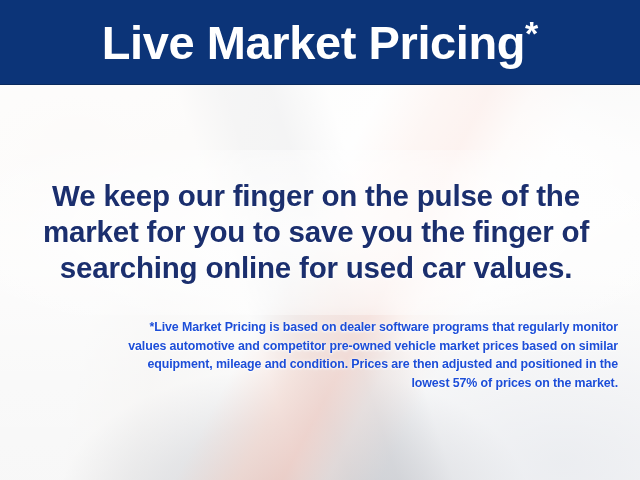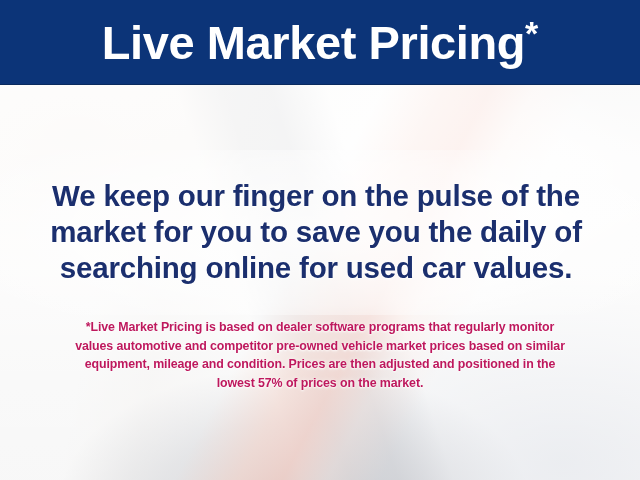--- a/index.html
+++ b/index.html
@@ -152,22 +152,22 @@
 
   
   .disclaimer {
     position: absolute;
     left: 0;
     right: 0;
     top: 318px;
     z-index: 2;
     margin: 0;
     padding: 0 22px;
-    text-align: center;
-    color: #be185d;
+    text-align: right;
+    color: #1d4ed8;
     font-family: "Liberation Sans", sans-serif;
     font-weight: bold;
     font-size: 12.4px;
     line-height: 18.5px;
     letter-spacing: -0.1px;
     text-shadow: 0 1px 2px rgba(255,255,255,0.95),
                  0 0 5px rgba(255,255,255,0.8);
   }
   .disclaimer .dc-line { display: block; white-space: nowrap; }
 </style>
@@ -179,21 +179,21 @@
   <div class="photo-backdrop"></div>
   <div class="photo-wash"></div>
   <div class="text-plate"></div>
 
   <div class="title-bar">
     <h1 class="banner-title"><span>Live Market Pricing</span><span class="asterisk">*</span></h1>
   </div>
 
   <p class="headline">
     <span class="hl-line">We keep our finger on the pulse of the</span>
-    <span class="hl-line">market for you to save you the daily of</span>
+    <span class="hl-line">market for you to save you the finger of</span>
     <span class="hl-line">searching online for used car values.</span>
   </p>
 
   <p class="disclaimer">
     <span class="dc-line">*Live Market Pricing is based on dealer software programs that regularly monitor</span>
     <span class="dc-line">values automotive and competitor pre-owned vehicle market prices based on similar</span>
     <span class="dc-line">equipment, mileage and condition. Prices are then adjusted and positioned in the</span>
     <span class="dc-line">lowest 57% of prices on the market.</span>
   </p>
 

